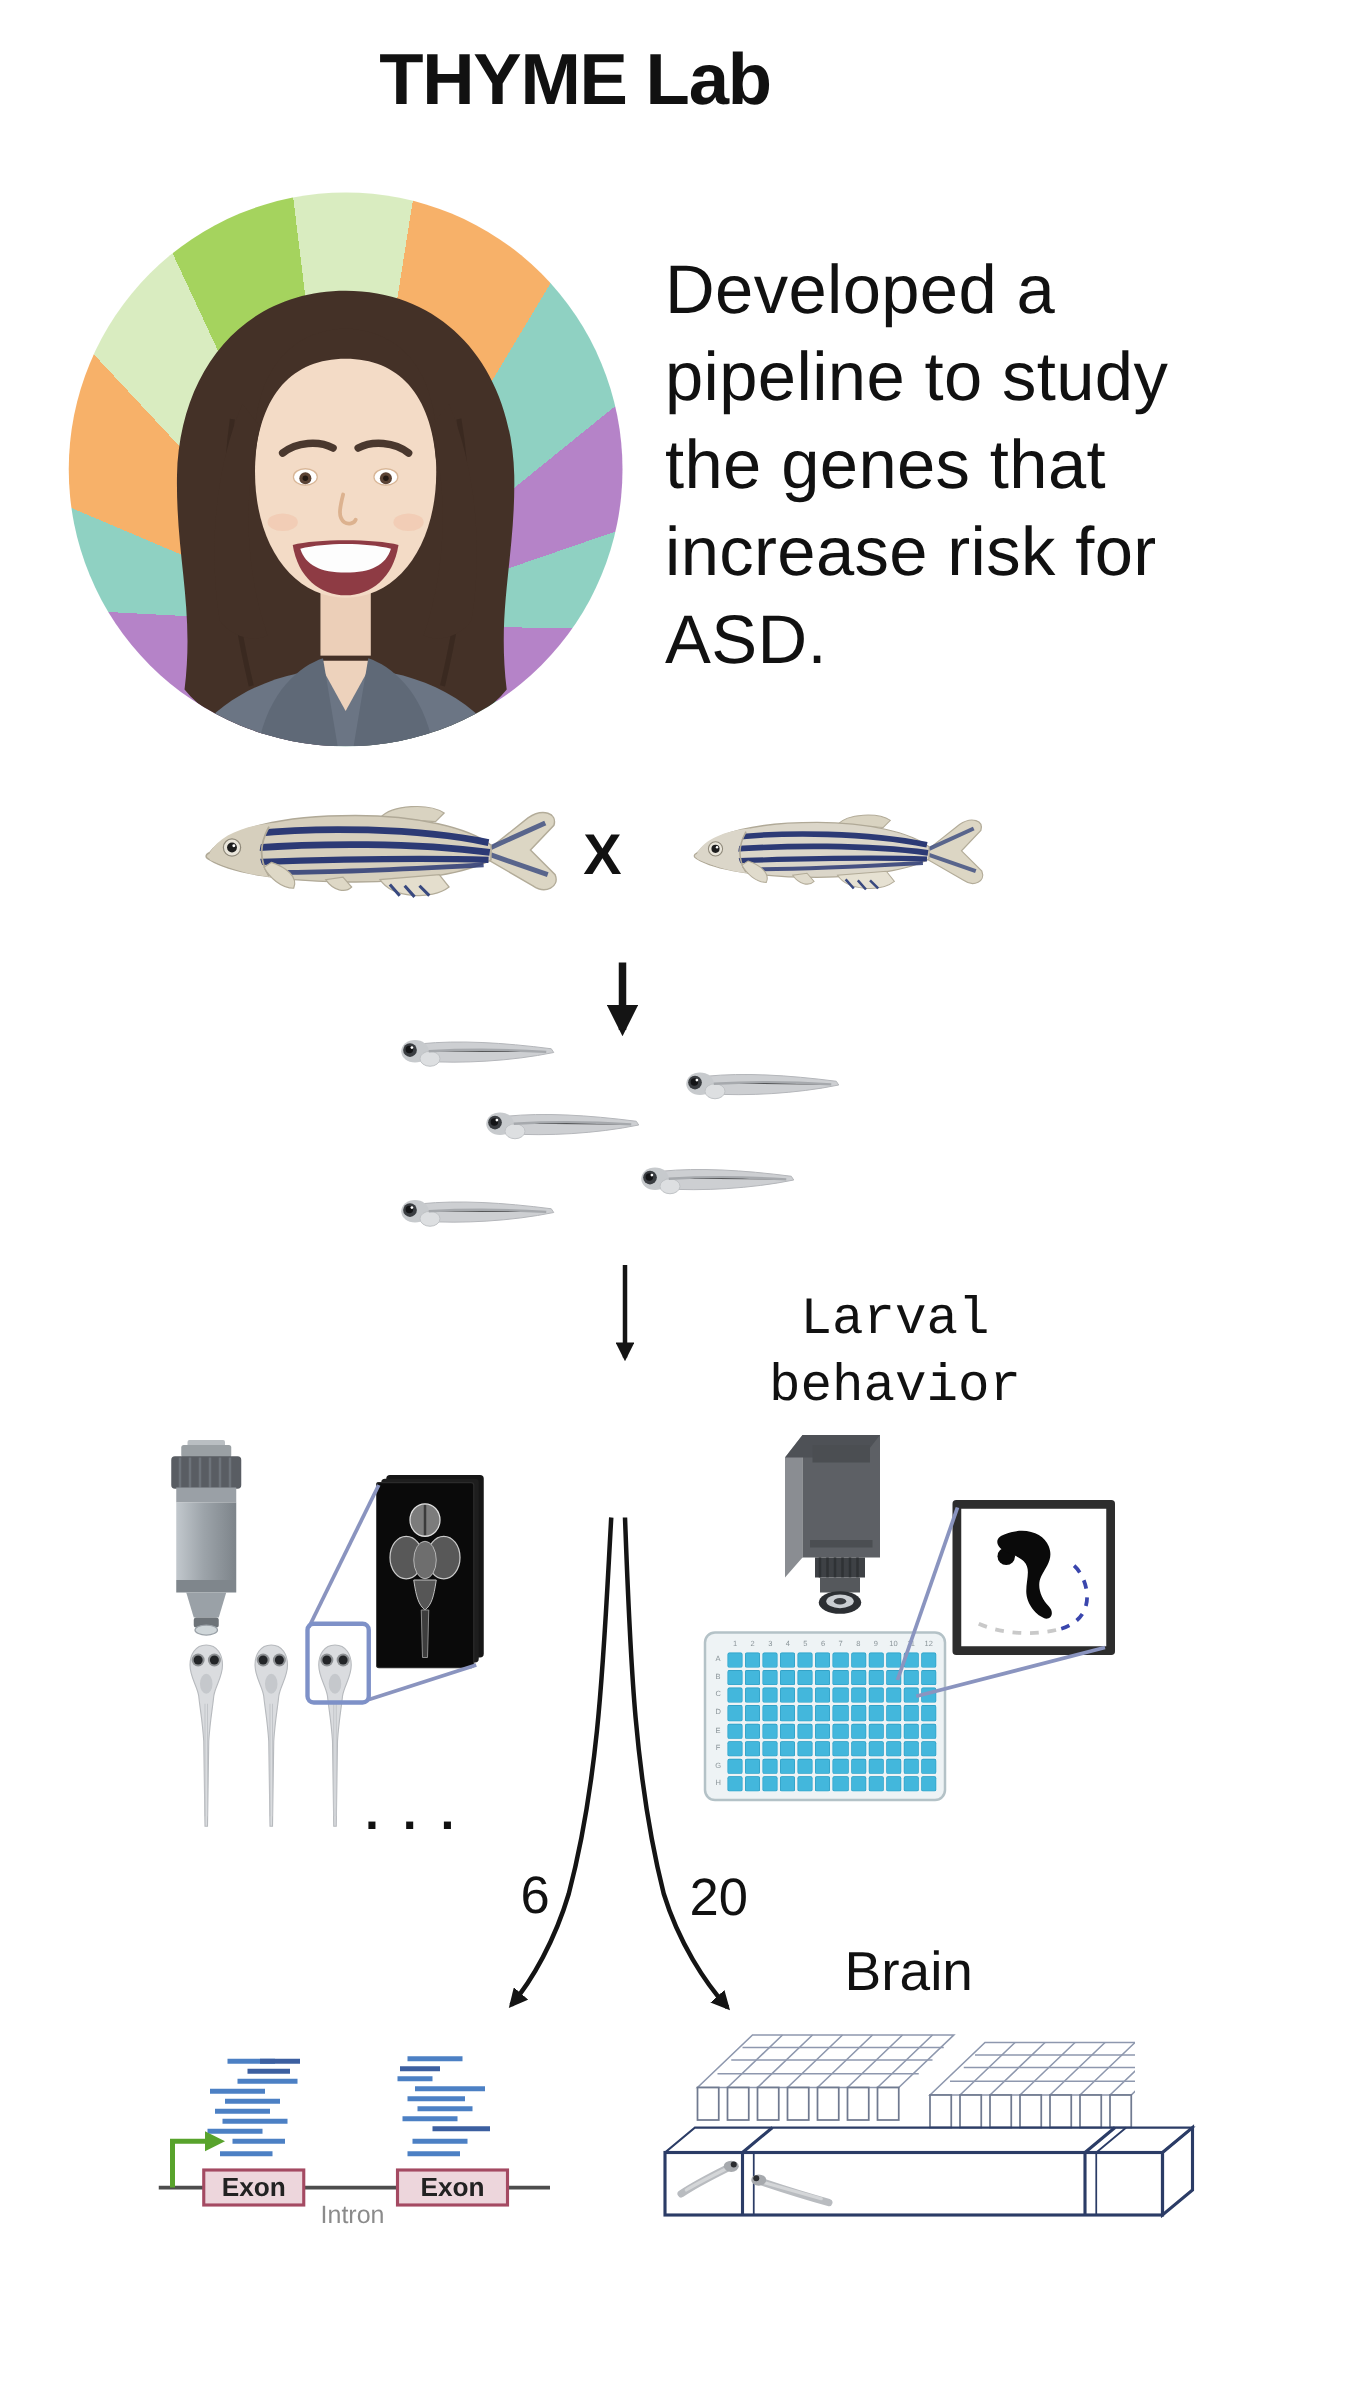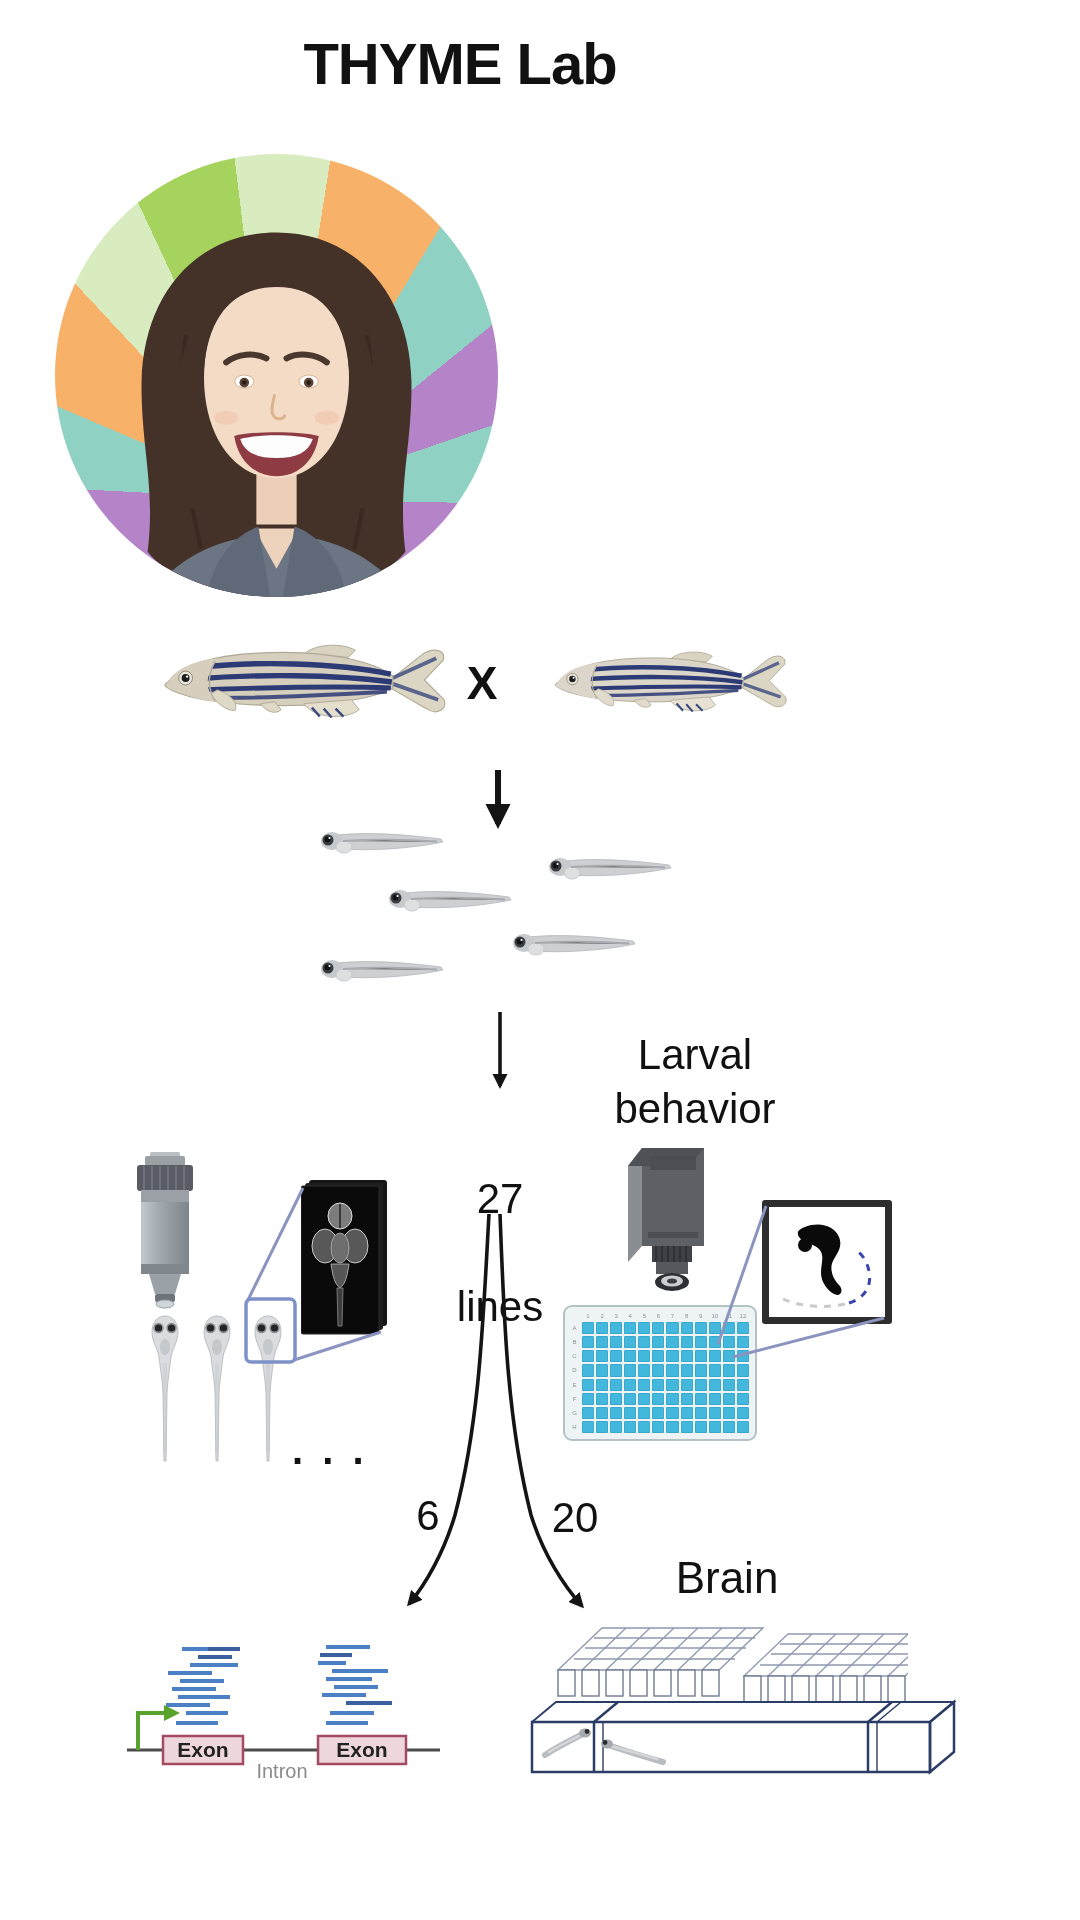--- a/index.html
+++ b/index.html
@@ -59,20 +59,21 @@
       <circle cx="252" cy="227" r="4.8" fill="#5b4334"></circle>
         <circle cx="252" cy="227" r="2.2" fill="#241a14"></circle>
       <path d="M218,240 C215,252 214,258 219,262 C222,264 227,263 228,260" stroke="#dcb28f" stroke-width="3" fill="none" stroke-linecap="round"></path>
       <ellipse cx="170" cy="262" rx="12" ry="7" fill="#f2c0a6" opacity="0.5"></ellipse>
       <ellipse cx="270" cy="262" rx="12" ry="7" fill="#f2c0a6" opacity="0.5"></ellipse>
       <path d="M178,280 C196,275 244,275 262,280 C258,306 240,320 220,320 C200,320 182,306 178,280 Z" fill="#8e3b44"></path>
       <path d="M184,283 C204,278 236,278 256,283 C252,296 240,302 220,302 C200,302 188,296 184,283 Z" fill="#fdfdfd"></path>
     </svg>
   </div>
 
+  <div class="abs intro">Developed a pipeline to study the genes that increase risk for ASD.</div>
 
   <svg class="abs" style="left:156px;top:638px;" width="296" height="86" viewBox="0 0 300 86">
     <path d="M236,43 L270,16 C282,8 294,12 291,22 L272,42 L292,62 C296,72 284,78 274,71 L236,49 Z" fill="#dcd6c4" stroke="#b3ac99" stroke-width="1.2"></path>
     <path d="M240,40 L284,20" stroke="#39497f" stroke-width="4" opacity=".8"></path>
     <path d="M240,46 L286,62" stroke="#39497f" stroke-width="4" opacity=".8"></path>
     <path d="M150,16 C160,5 190,4 202,12 L195,19 Z" fill="#d9d3c1" stroke="#b3ac99" stroke-width="1"></path>
     <path d="M12,44 C28,24 70,14 130,14 C180,14 222,24 240,38 L240,50 C222,60 180,68 130,68 C70,68 28,60 12,50 C8,48 8,46 12,44 Z" fill="#d6cfbd" stroke="#b0a997" stroke-width="1.2"></path>
     <path d="M44,29 C100,23 180,24 238,36" stroke="#2c3a75" stroke-width="5.5" fill="none"></path>
     <path d="M38,41 C100,36 180,36 239,44" stroke="#2c3a75" stroke-width="5.5" fill="none"></path>
     <path d="M42,52 C100,50 180,48 238,50" stroke="#2c3a75" stroke-width="5" fill="none"></path>
@@ -148,26 +149,22 @@
   <svg class="abs" style="left:316px;top:954px" width="134" height="34" viewBox="0 0 132 34">
     <path d="M20,9 C50,6 85,8 124,13 L126,16 C92,23 52,25 22,23 Z" fill="#cdcfd2" stroke="#b4b6ba" stroke-width="0.8"></path>
     <ellipse cx="15" cy="15" rx="11" ry="9" fill="#c7cacd"></ellipse>
       <ellipse cx="27" cy="21" rx="8" ry="6" fill="#dddfe1" stroke="#c0c3c6" stroke-width="0.8"></ellipse>
     <path d="M26,15 C62,13 96,14 120,15.5" stroke="#a6a9ad" stroke-width="2"></path>
     <circle cx="11" cy="14" r="5.5" fill="#3a3d41"></circle>
       <circle cx="10.5" cy="13.5" r="3" fill="#121315"></circle>
       <circle cx="12.5" cy="12" r="1.1" fill="#fff"></circle>
   </svg>
 
-  <div class="abs lbl2" style="left:695px;top:1028px;">Larval
+  <div class="abs lbl2" style="left:716px;top:1028px;font-family:Liberation Mono, monospace;">Larval
 behavior</div>
-  <div class="abs lbl2" style="left:500px;top:1118px;">
-    <span>27</span><br>
-    <span>lines</span>
-  </div>
 
   <svg class="abs" style="left:126px;top:1152px" width="78" height="162" viewBox="0 0 78 162">
     <defs>
       <linearGradient id="objBody" x1="0" y1="0" x2="1" y2="0">
         <stop offset="0" stop-color="#c2c8cd"></stop>
           <stop offset="0.45" stop-color="#9da4aa"></stop>
           <stop offset="1" stop-color="#7d848a"></stop>
       </linearGradient>
     </defs>
     <rect x="24" y="0" width="30" height="5" rx="1.5" fill="#b9bec2"></rect>

